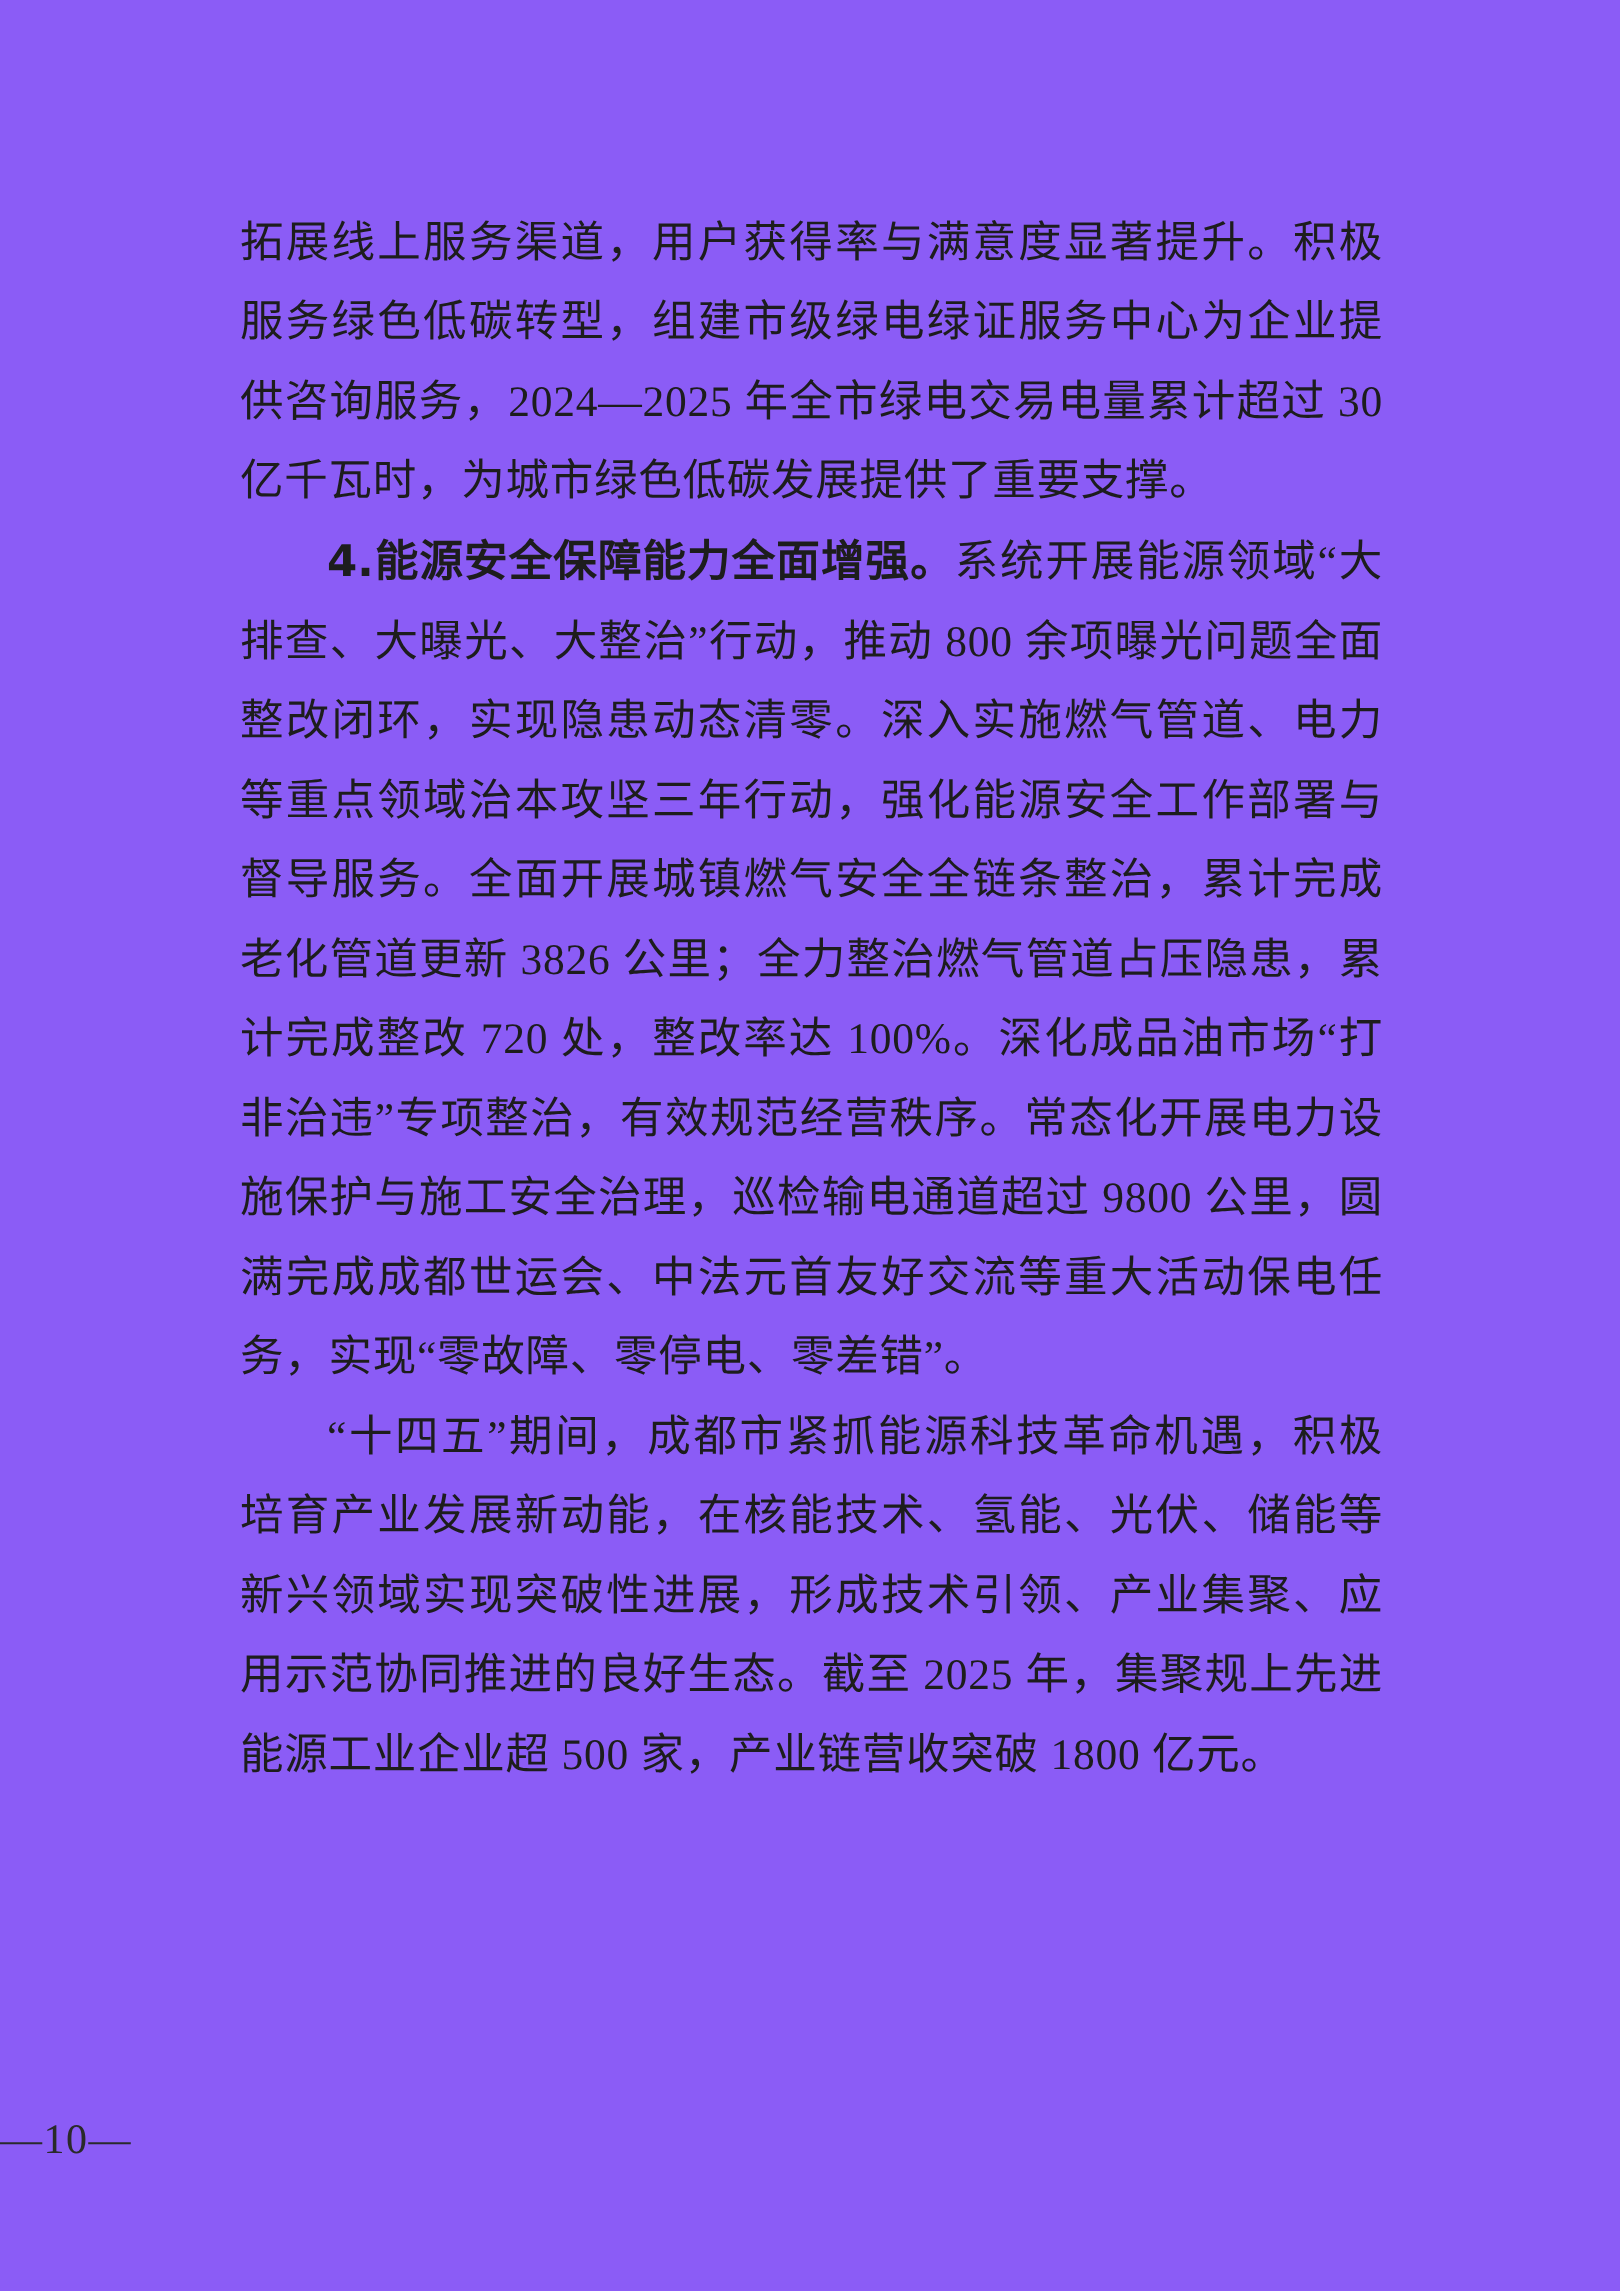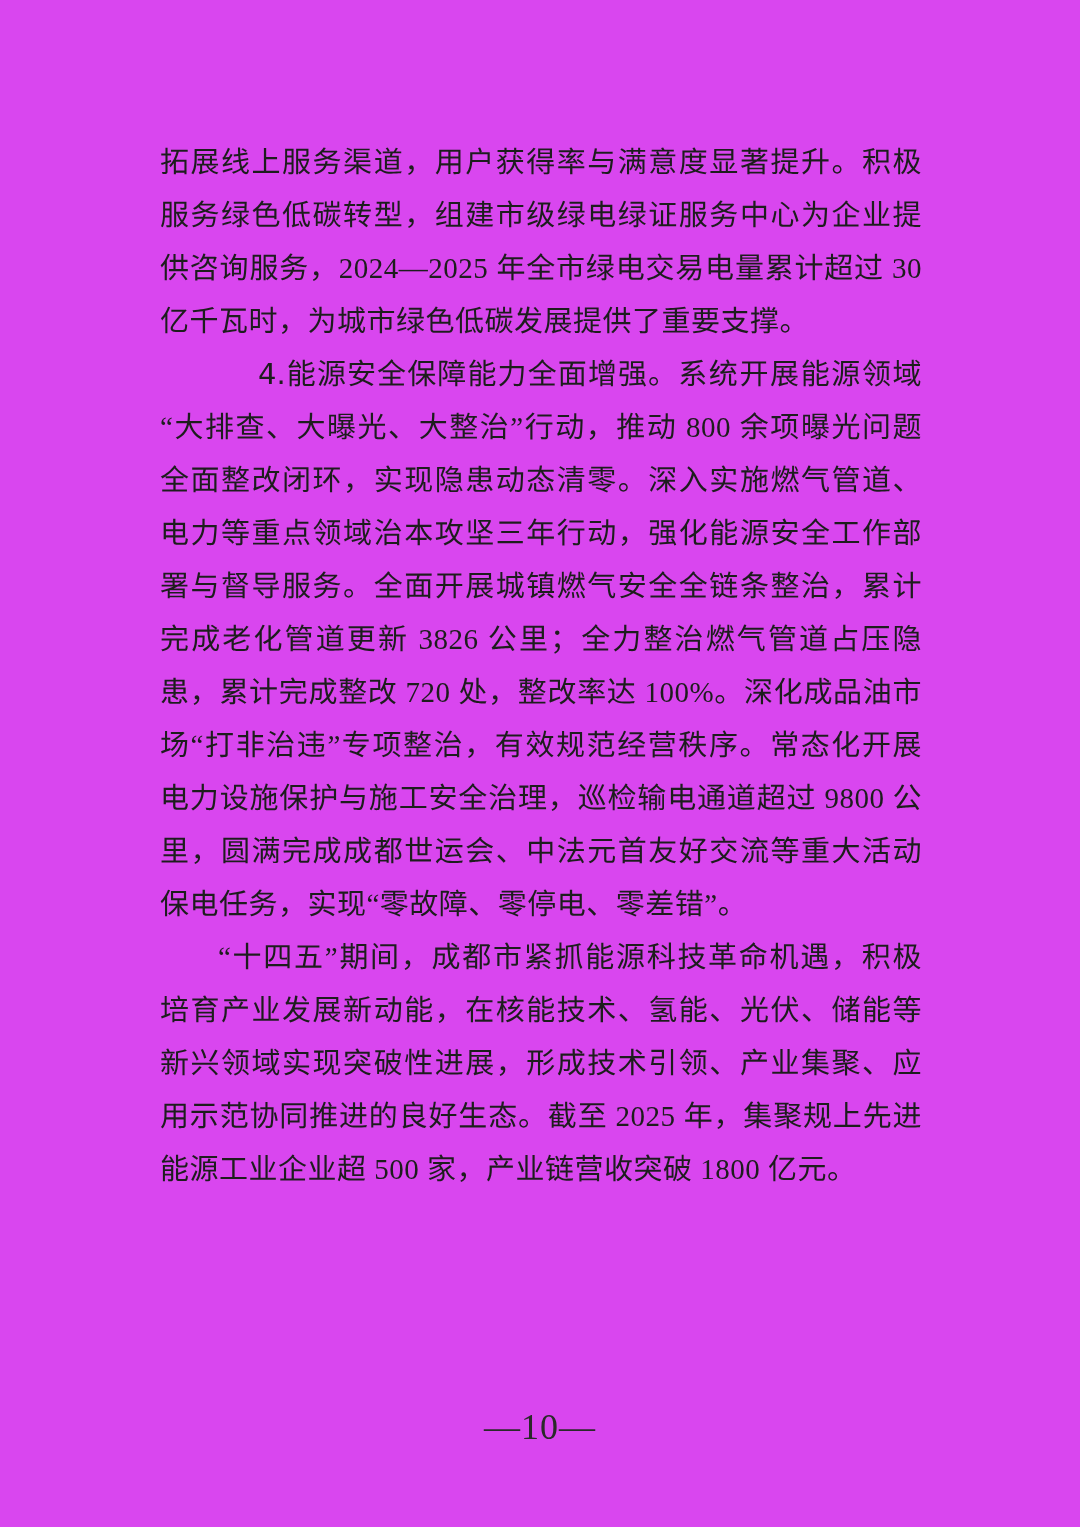--- a/index.html
+++ b/index.html
@@ -4,21 +4,21 @@
 <style>
   html, body {
     margin: 0;
     padding: 0;
     background: #ffffff;
   }
   .page {
     position: relative;
     width: 1080px;
     height: 1527px;
-    background: #d946ef;
+    background: #8b5cf6;
     overflow: hidden;
     font-family: "Liberation Serif", "DejaVu Serif", serif;
   }
   .body-text {
     position: absolute;
     left: 160px;
     top: 136px;
     width: 762px;
     font-size: 29px;
     line-height: 53px;
@@ -27,35 +27,34 @@
     letter-spacing: 0.5px;
   }
   .body-text p {
     margin: 0;
     padding: 0;
   }
   .indent {
     text-indent: 2em;
   }
   .bold-lead {
-    font-weight: 400;
+    font-weight: 700;
     font-family: "DejaVu Sans", "Liberation Sans", sans-serif;
     letter-spacing: 0;
-    margin-left: 40px;
   }
   .section-heading {
     font-weight: 400;
   }
   .footer {
     position: absolute;
     left: 0;
     right: 0;
     top: 1410px;
-    text-align: center;
-    font-size: 36px;
+    text-align: left;
+    font-size: 28px;
     line-height: 34px;
     color: #2a2a2a;
     letter-spacing: 1px;
   }
 </style>
 </head>
 <body>
 
 <div class="page">
   <div class="body-text">

